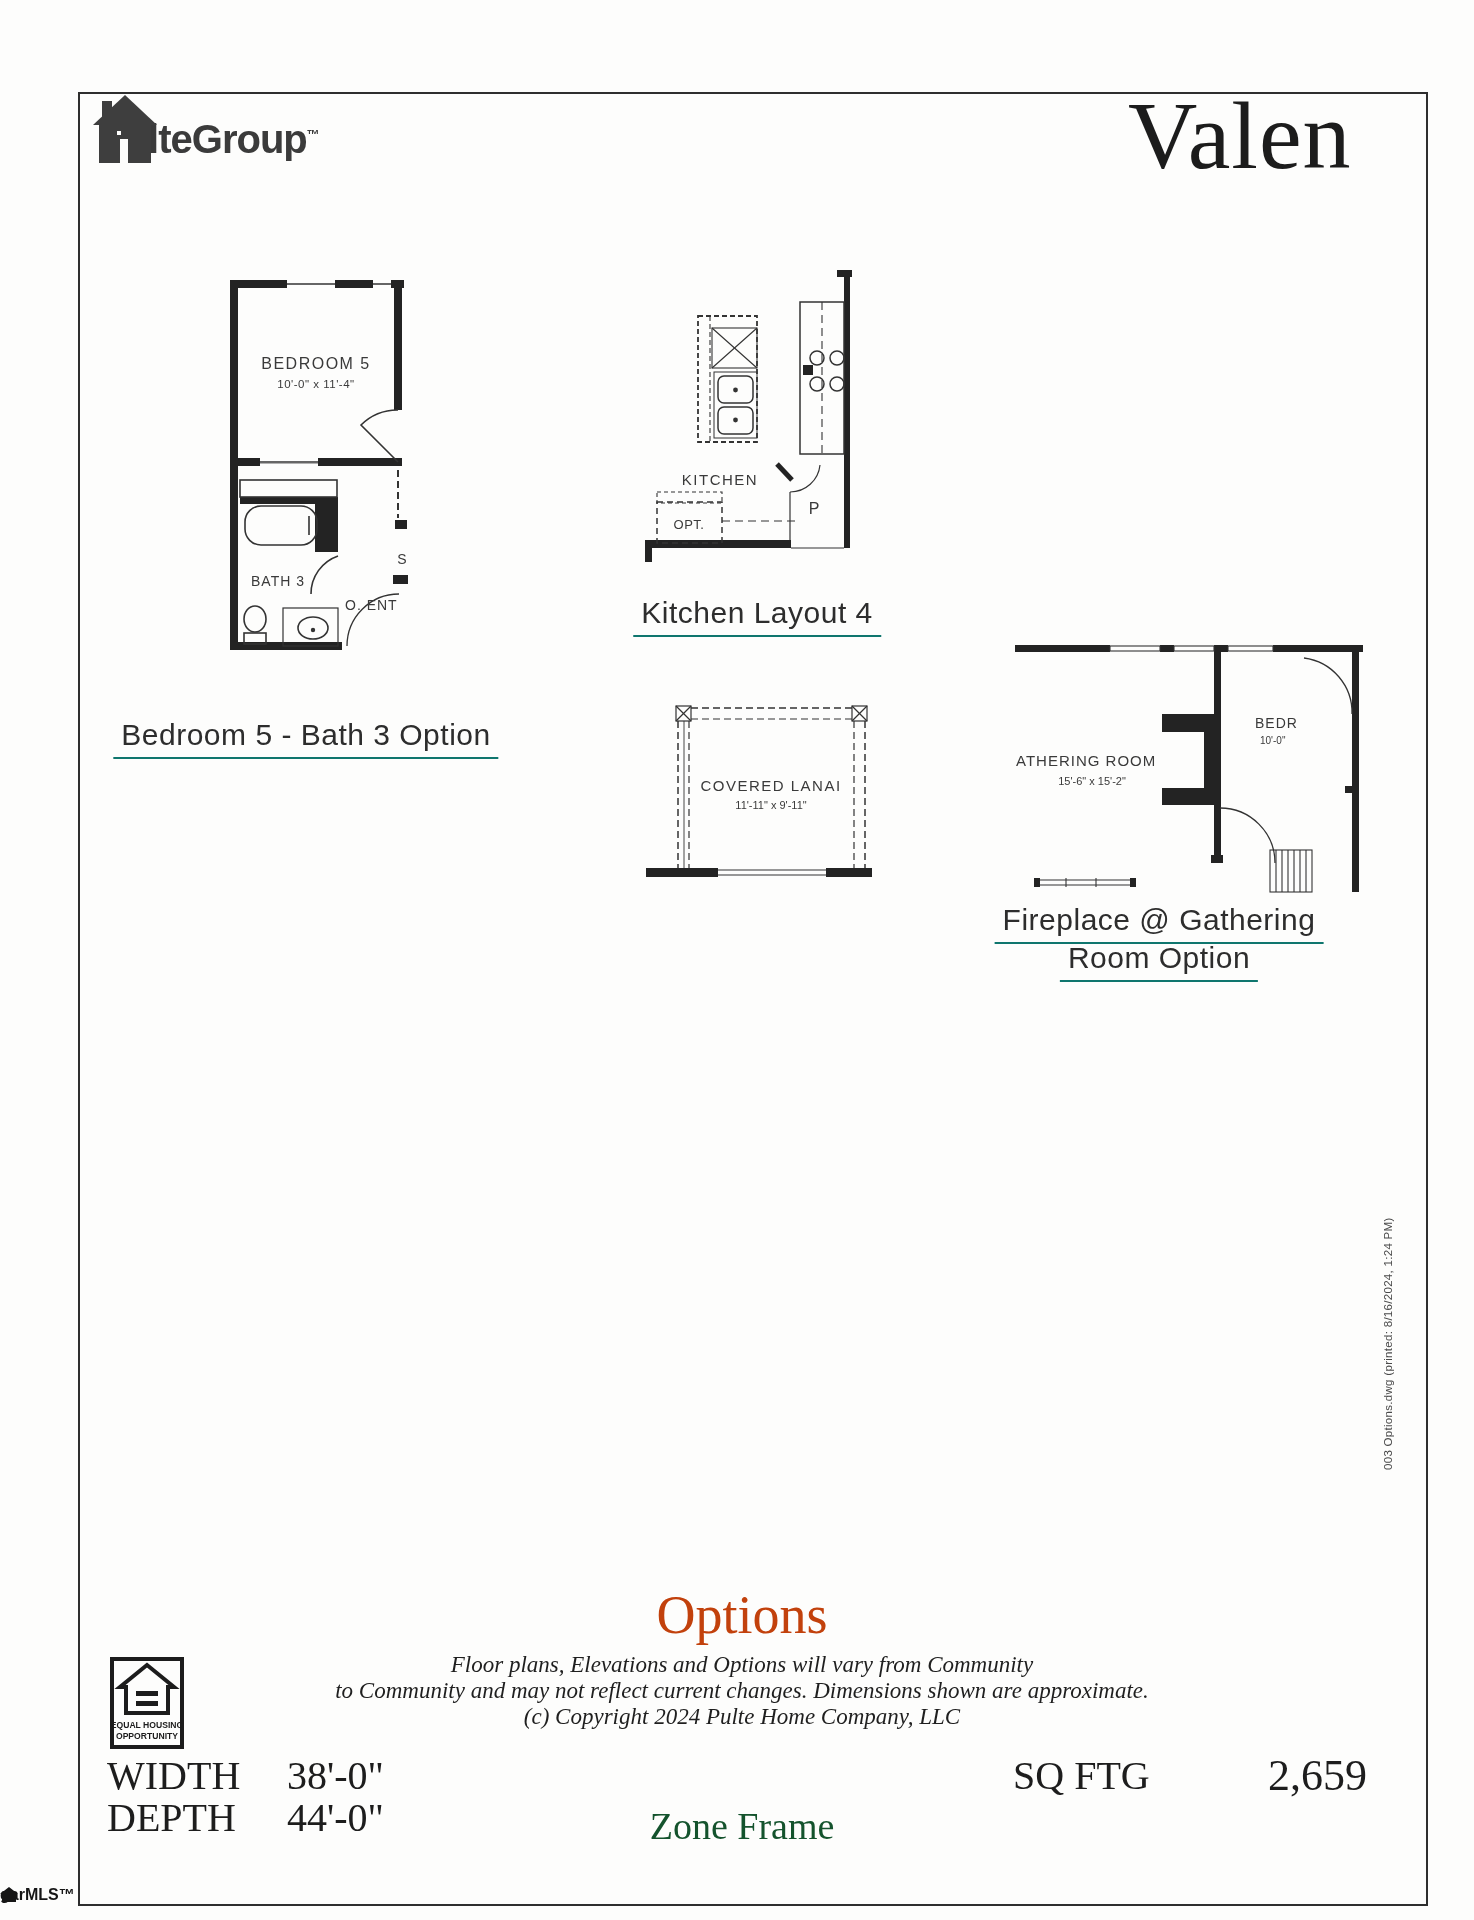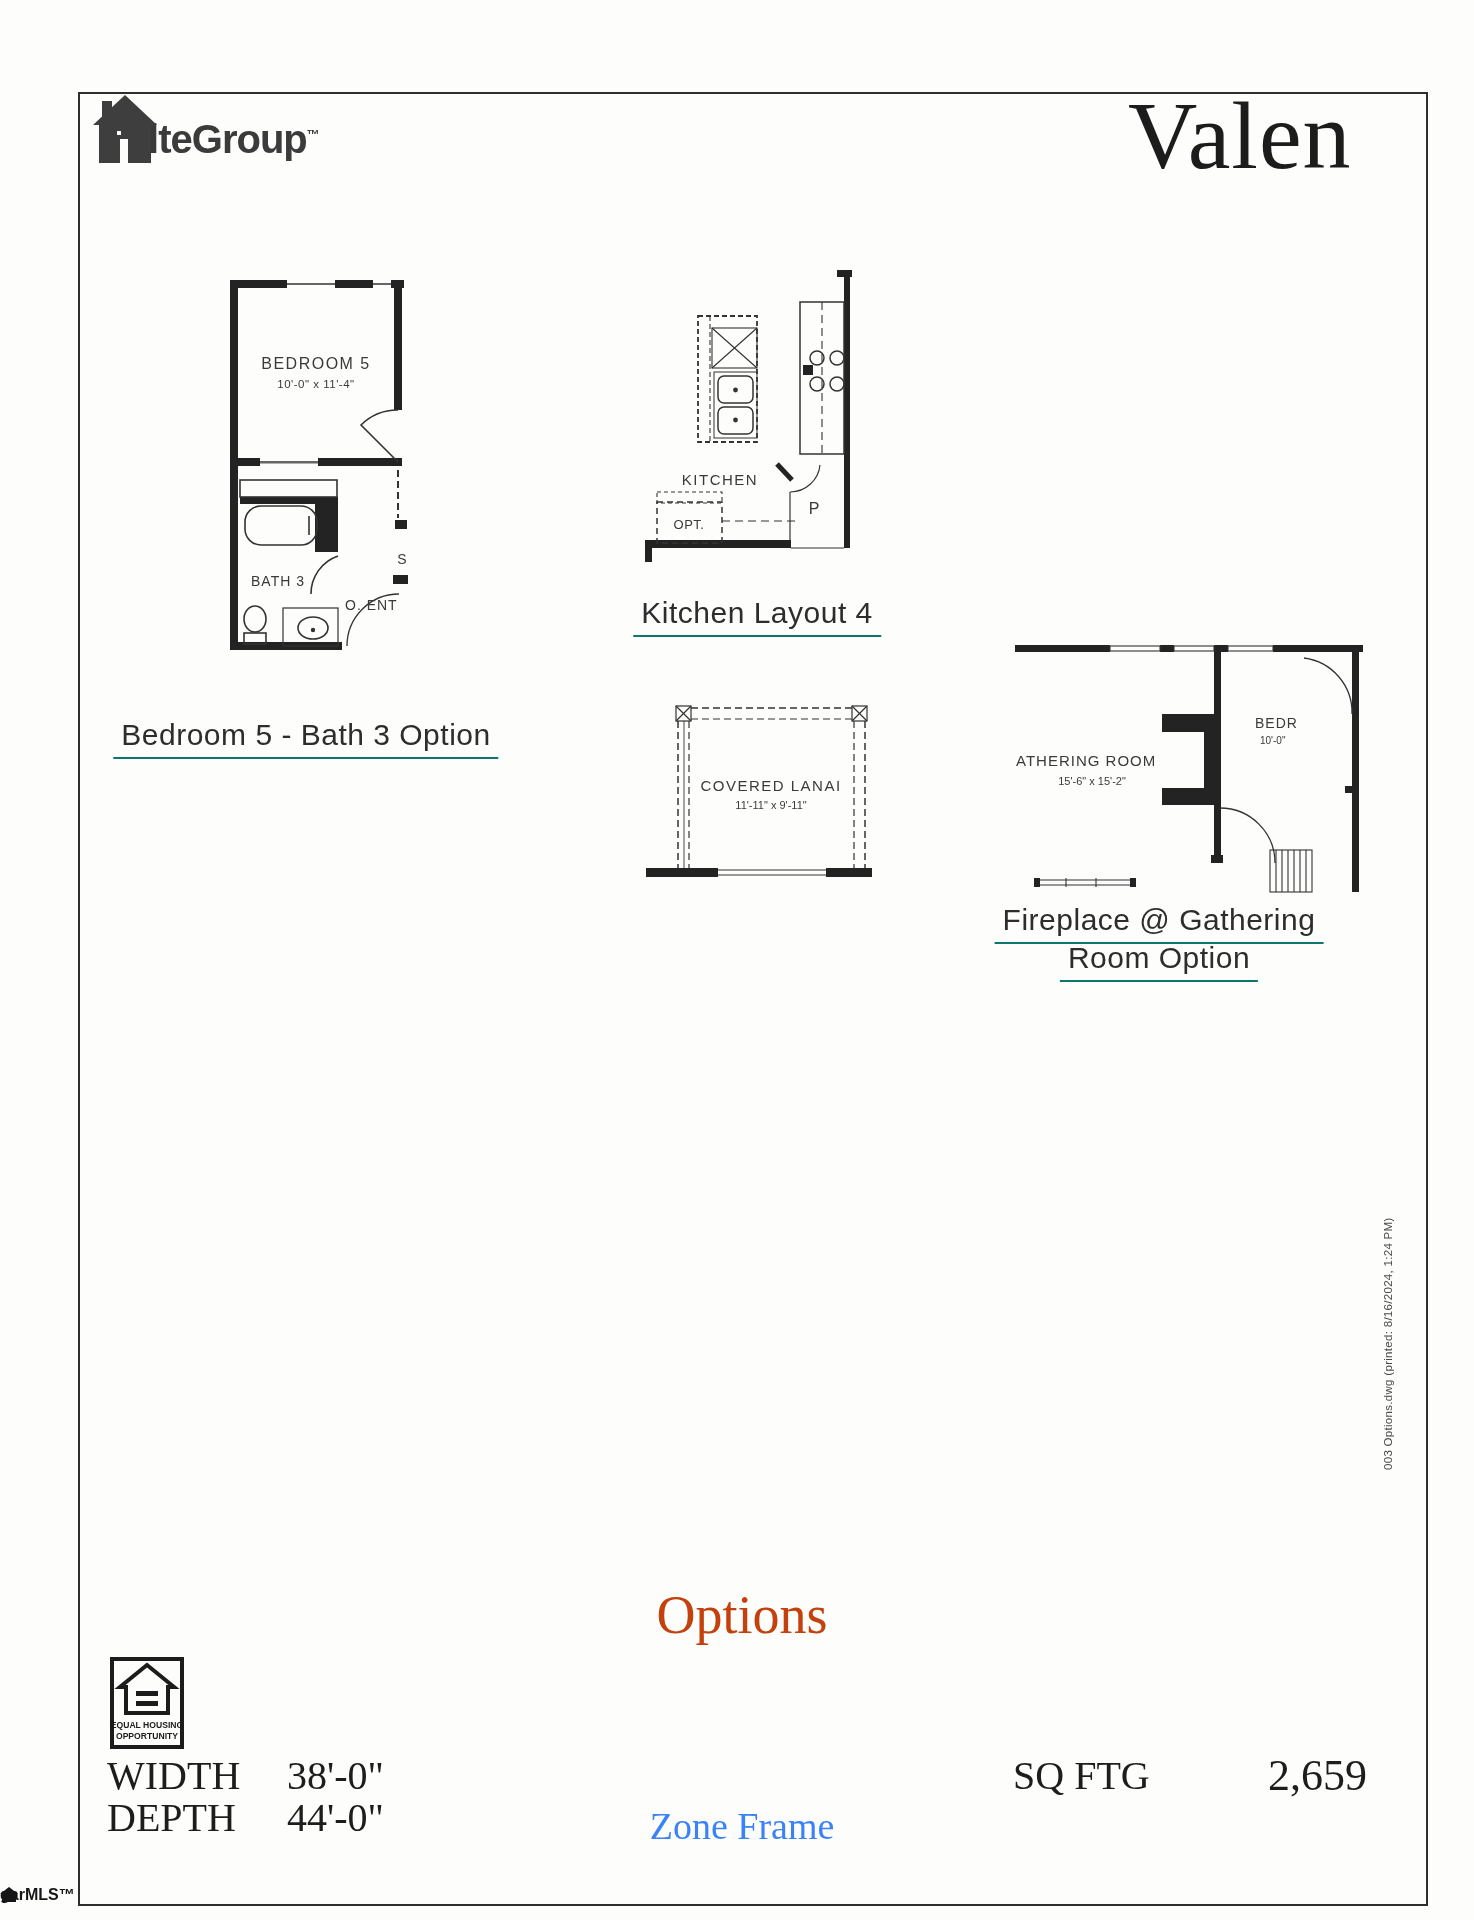--- a/index.html
+++ b/index.html
@@ -21,21 +21,21 @@
   .planlbl{font-family:"Liberation Sans",sans-serif;fill:#3a3a3a;}
   svg{position:absolute;overflow:visible;}
   
   .options-title{position:absolute;left:742px;top:1584px;transform:translateX(-50%);
         font-family:"Liberation Serif",serif;font-size:54px;color:#c2410c;}
   .disclaimer{position:absolute;left:240px;top:1652px;width:1004px;text-align:center;
         font-family:"Liberation Serif",serif;font-style:italic;font-size:23px;
         color:#1f1f1f;line-height:26px;}
   .dim-label{position:absolute;font-family:"Liberation Serif",serif;font-size:40px;color:#1d1d1d;}
   .zone{position:absolute;left:742px;top:1804px;transform:translateX(-50%);
-        font-family:"Liberation Serif",serif;font-size:38px;color:#3b82f6;}
+        font-family:"Liberation Serif",serif;font-size:38px;color:#14532d;}
   .sqft-value{position:absolute;left:1268px;top:1750px;font-family:"Liberation Serif",serif;
         font-size:44px;color:#1d1d1d;}
   .margin-note{position:absolute;left:1382px;top:1470px;transform:rotate(-90deg);
         transform-origin:left top;white-space:nowrap;font-size:11.5px;color:#4a4a4a;
         letter-spacing:.3px;}
   .watermark{position:absolute;left:0px;top:1886px;display:flex;align-items:center;
         font-weight:bold;font-size:16px;color:#161616;}
   .eho{position:absolute;left:110px;top:1657px;}
 </style>
 </head>
@@ -199,20 +199,25 @@
     <rect x="154" y="94" width="42" height="56" fill="#fdfdfc"></rect>
     <text class="planlbl" x="8" y="128" font-size="15" letter-spacing="1">ATHERING ROOM</text>
     <text class="planlbl" x="84" y="147" text-anchor="middle" font-size="11">15'-6" x 15'-2"</text>
     <text class="planlbl" x="247" y="90" font-size="14" letter-spacing="1">BEDR</text>
     <text class="planlbl" x="252" y="106" font-size="10">10'-0"</text>
   </svg>
   <div class="caption" style="left:1159px;top:903px;">Fireplace @ Gathering</div>
   <div class="caption" style="left:1159px;top:941px;">Room Option</div>
 
   <div class="options-title">Options</div>
+  <div class="disclaimer">
+    <div>Floor plans, Elevations and Options will vary from Community</div>
+    <div>to Community and may not reflect current changes.  Dimensions shown are approximate.</div>
+    <div>(c) Copyright 2024 Pulte Home Company, LLC</div>
+  </div>
 
   <div class="eho">
     <svg width="74" height="92" viewBox="0 0 74 92">
       <rect x="2" y="2" width="70" height="88" fill="#fdfdfc" stroke="#1c1c1c" stroke-width="4"></rect>
       <polygon points="37,8 10,30 16,30 16,56 58,56 58,30 64,30" fill="none" stroke="#1c1c1c" stroke-width="4"></polygon>
       <rect x="26" y="34" width="22" height="5" fill="#1c1c1c"></rect>
       <rect x="26" y="44" width="22" height="5" fill="#1c1c1c"></rect>
       <text x="37" y="71" text-anchor="middle" font-size="8.6" font-weight="bold" fill="#1c1c1c" font-family="Liberation Sans, sans-serif">EQUAL HOUSING</text>
       <text x="37" y="82" text-anchor="middle" font-size="8.6" font-weight="bold" fill="#1c1c1c" font-family="Liberation Sans, sans-serif">OPPORTUNITY</text>
     </svg>

